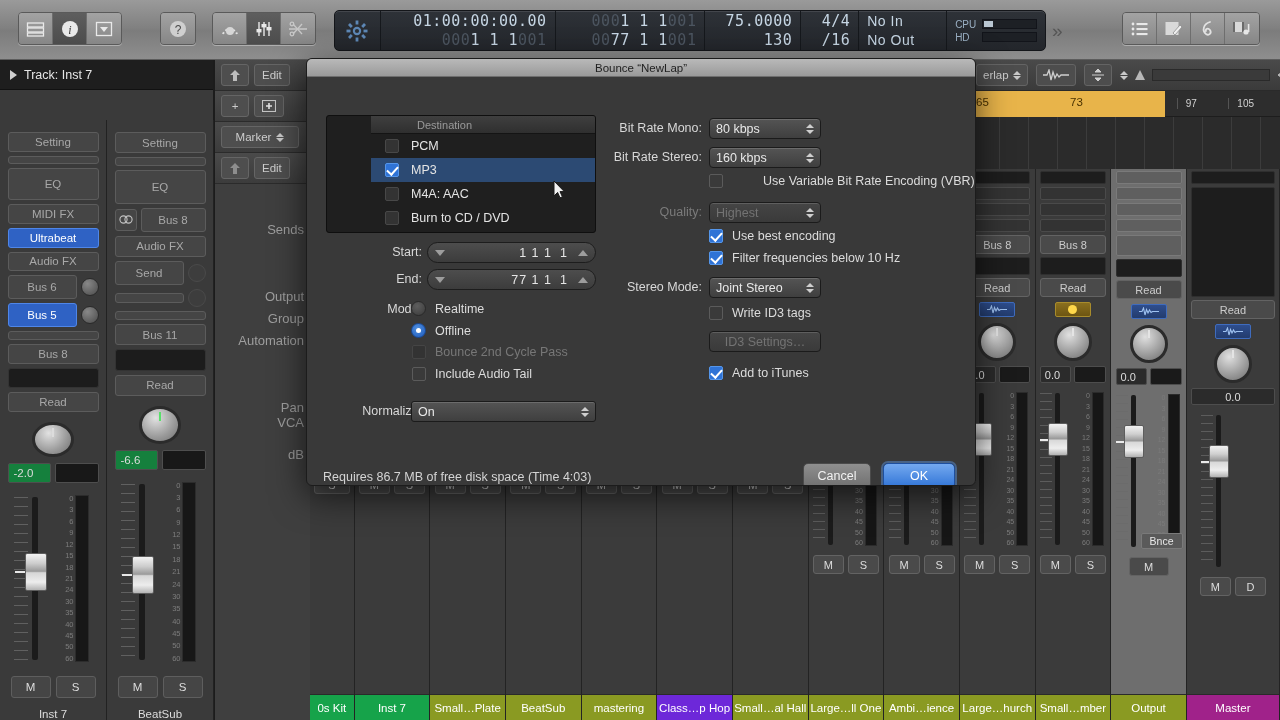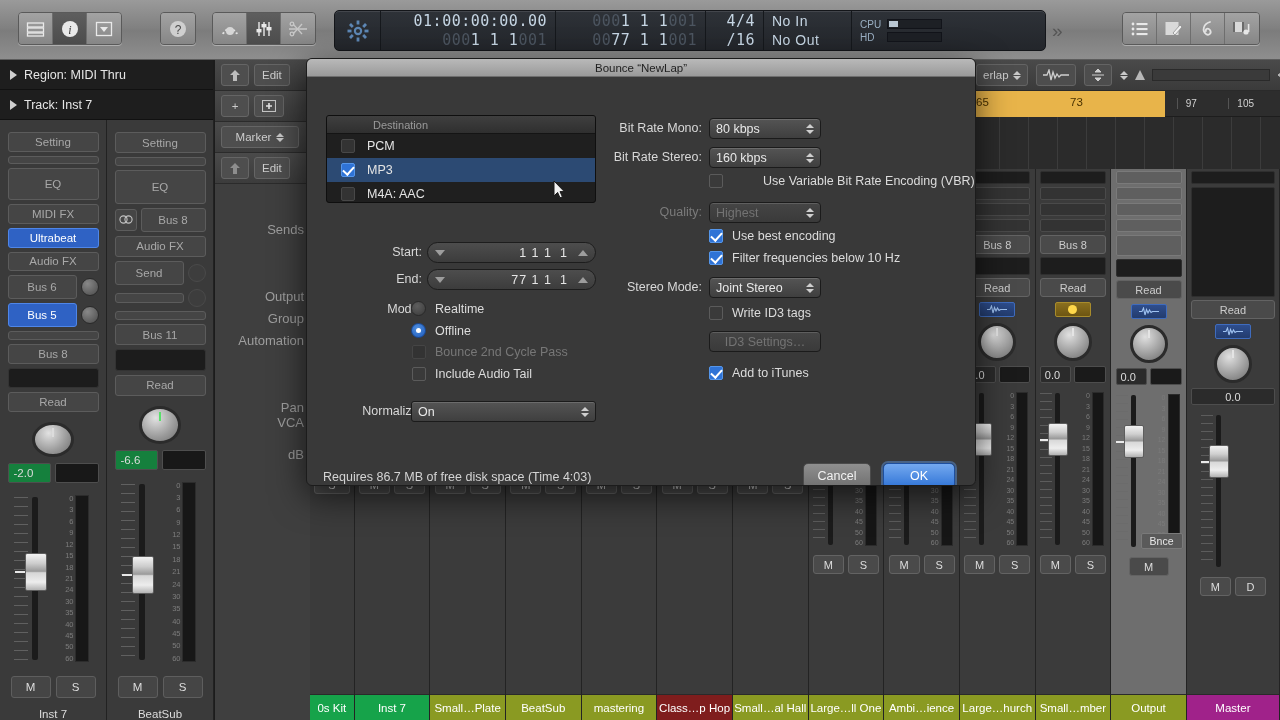--- a/index.html
+++ b/index.html
@@ -212,22 +212,22 @@
   #dlg-title {
     height:18px; background:linear-gradient(#b9b9b9,#9a9a9a);
     border-bottom:1px solid #6e6e6e;
     display:flex; align-items:center; justify-content:center;
     font-size:11.5px; color:#222;
   }
   #dlg-body { position:relative; height:409px; }
 
   
   #destlist {
-    position:absolute; left:19px; top:38px; width:270px; height:88px;
-    background:#1f1f1f; border:1px solid #0f0f0f; border-radius:3px; overflow:hidden;
+    position:absolute; left:19px; top:38px; width:270px; height:118px;
+    background:#1f1f1f; border:1px solid #0f0f0f; border-radius:3px; overflow:hidden;padding-left:44px;
   }
   #dest-hdr { height:18px; background:linear-gradient(#3f3f3f,#2f2f2f); border-bottom:1px solid #141414;
               display:flex;align-items:center;padding-left:46px;font-size:11px;color:#9a9a9a;}
   .dest-row { height:24px; display:flex; align-items:center; padding-left:14px; gap:12px; font-size:12.5px; color:#e4e4e4;}
   .dest-row.sel { background:#2c4a73; }
   .cbx { width:14px;height:14px;border-radius:2px;background:#3a3a3a;border:1px solid #5b5b5b;position:relative;flex:0 0 auto;}
   .cbx.on { background:#2f73d6; border-color:#5596ea; }
   .cbx.on::after{content:"";position:absolute;left:3px;top:0px;width:5px;height:9px;border:solid #fff;border-width:0 2px 2px 0;transform:rotate(42deg);}
   .cbx.off-d { background:#333; border-color:#484848; }
 
@@ -368,20 +368,24 @@
         </svg>
     </div>
     <div class="lcd-cell" style="width:175px">
       <div class="lcd-top">01:00:00:00.00</div>
       <div class="lcd-bot"><span class="dim">000</span><span>1 1 1</span><span class="dim">001</span></div>
     </div>
     <div class="lcd-cell" style="width:150px">
       <div class="lcd-top"><span class="dim">000</span><span>1 1 1</span><span class="dim">001</span></div>
       <div class="lcd-bot"><span class="dim">00</span><span>77 1 1</span><span class="dim">001</span></div>
     </div>
+    <div class="lcd-cell" style="width:96px">
+      <div class="lcd-top">75.0000</div>
+      <div class="lcd-bot">130</div>
+    </div>
     <div class="lcd-cell" style="width:58px">
       <div class="lcd-top">4/4</div>
       <div class="lcd-bot">/16</div>
     </div>
     <div class="lcd-cell" style="width:88px;font-family:'Liberation Sans',sans-serif">
       <div class="lcd-top" style="text-align:left;font-size:14px">No In</div>
       <div class="lcd-bot" style="text-align:left;font-size:14px">No Out</div>
     </div>
     <div class="lcd-cell" id="lcd-meters">
       <div class="meter-row">
@@ -431,24 +435,20 @@
             <rect x="10" y="2" width="2" height="10"></rect>
           </g>
           <circle cx="14" cy="12" r="2.6" fill="#e6e6e6"></circle>
           <rect x="15.8" y="4" width="1.6" height="8" fill="#e6e6e6"></rect>
         </svg>
     </div>
   </div>
 </div>
 
 <div id="inspector" class="abs">
-  <div class="insp-hdr">
-    <span class="tri"></span>
-    <span>Region: MIDI Thru</span>
-  </div>
   <div class="insp-hdr">
     <span class="tri"></span>
     <span>Track:  Inst 7</span>
   </div>
 
   <div id="strips">
 
     <div class="cs">
       <div class="cs-btn">Setting</div>
       <div class="cs-btn slim"></div>
@@ -870,21 +870,21 @@
         <span>45</span>
           <span>50</span>
           <span>60</span>
       </div>
       <div class="mxf-meter"></div>
     </div>
     <div class="mx-msrow">
       <div class="mx-ms">M</div>
       <div class="mx-ms">S</div>
     </div>
-    <div class="mx-name" style="background:#7f1d1d">Class…p Hop</div>
+    <div class="mx-name" style="background:#6d28d9">Class…p Hop</div>
   </div>
 
   <div class="mx">
     <div class="mx-fader" style="margin-top:140px">
       <div class="mxf-ticks"></div>
       <div class="mxf-track"></div>
       <div class="mxf-cap" style="top:32px"></div>
       <div class="mxf-scale">
         <span>0</span>
           <span>3</span>

